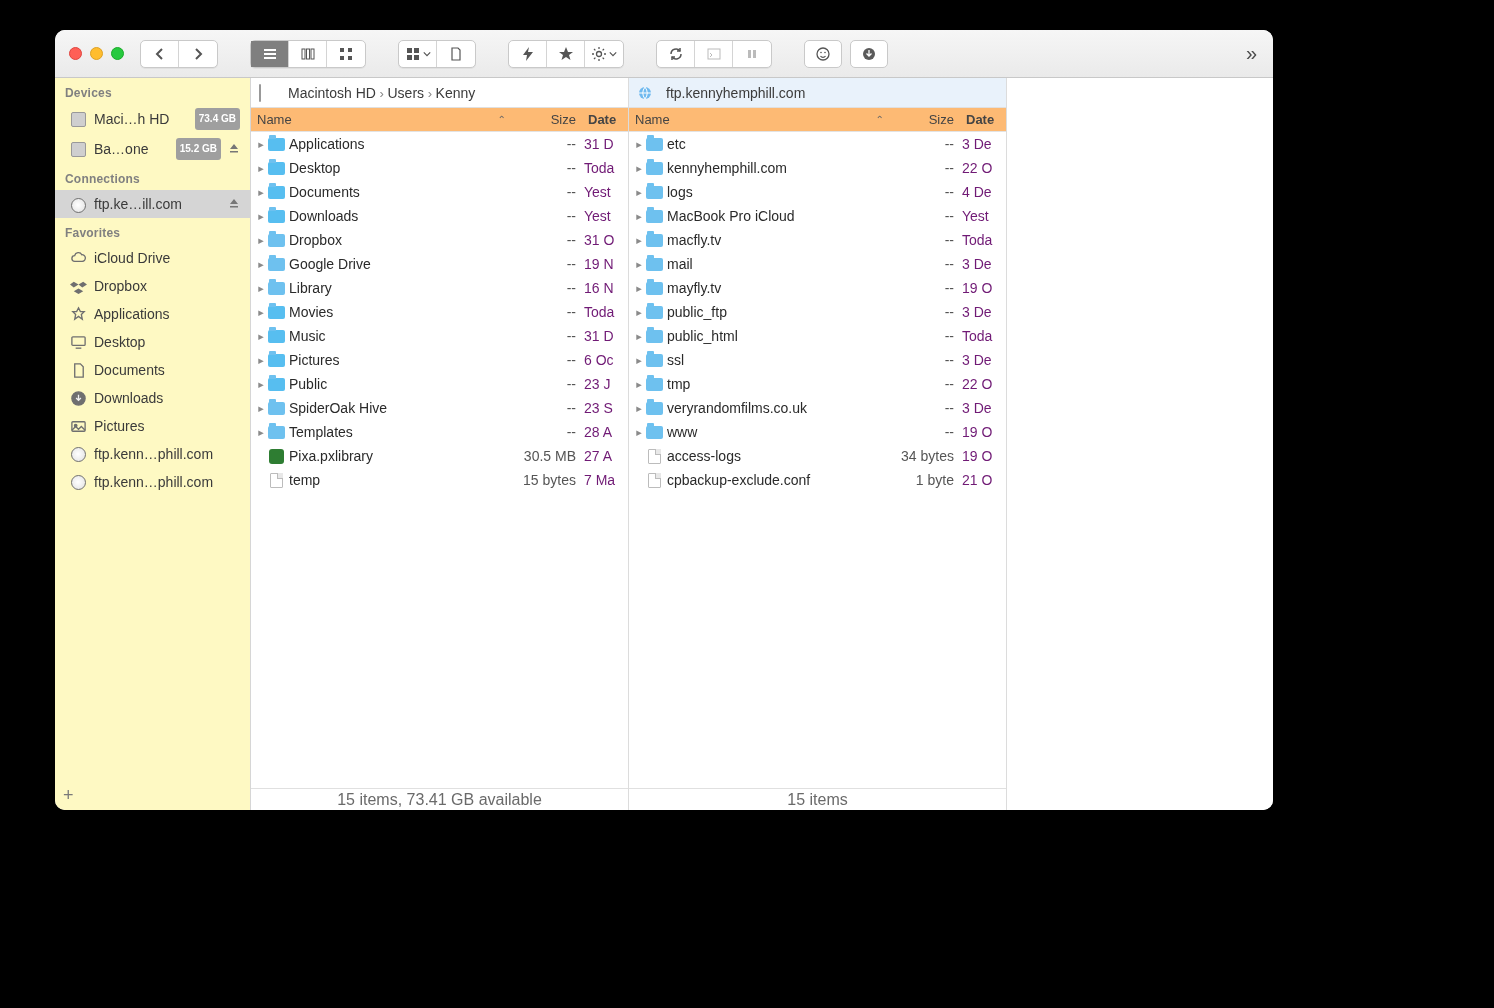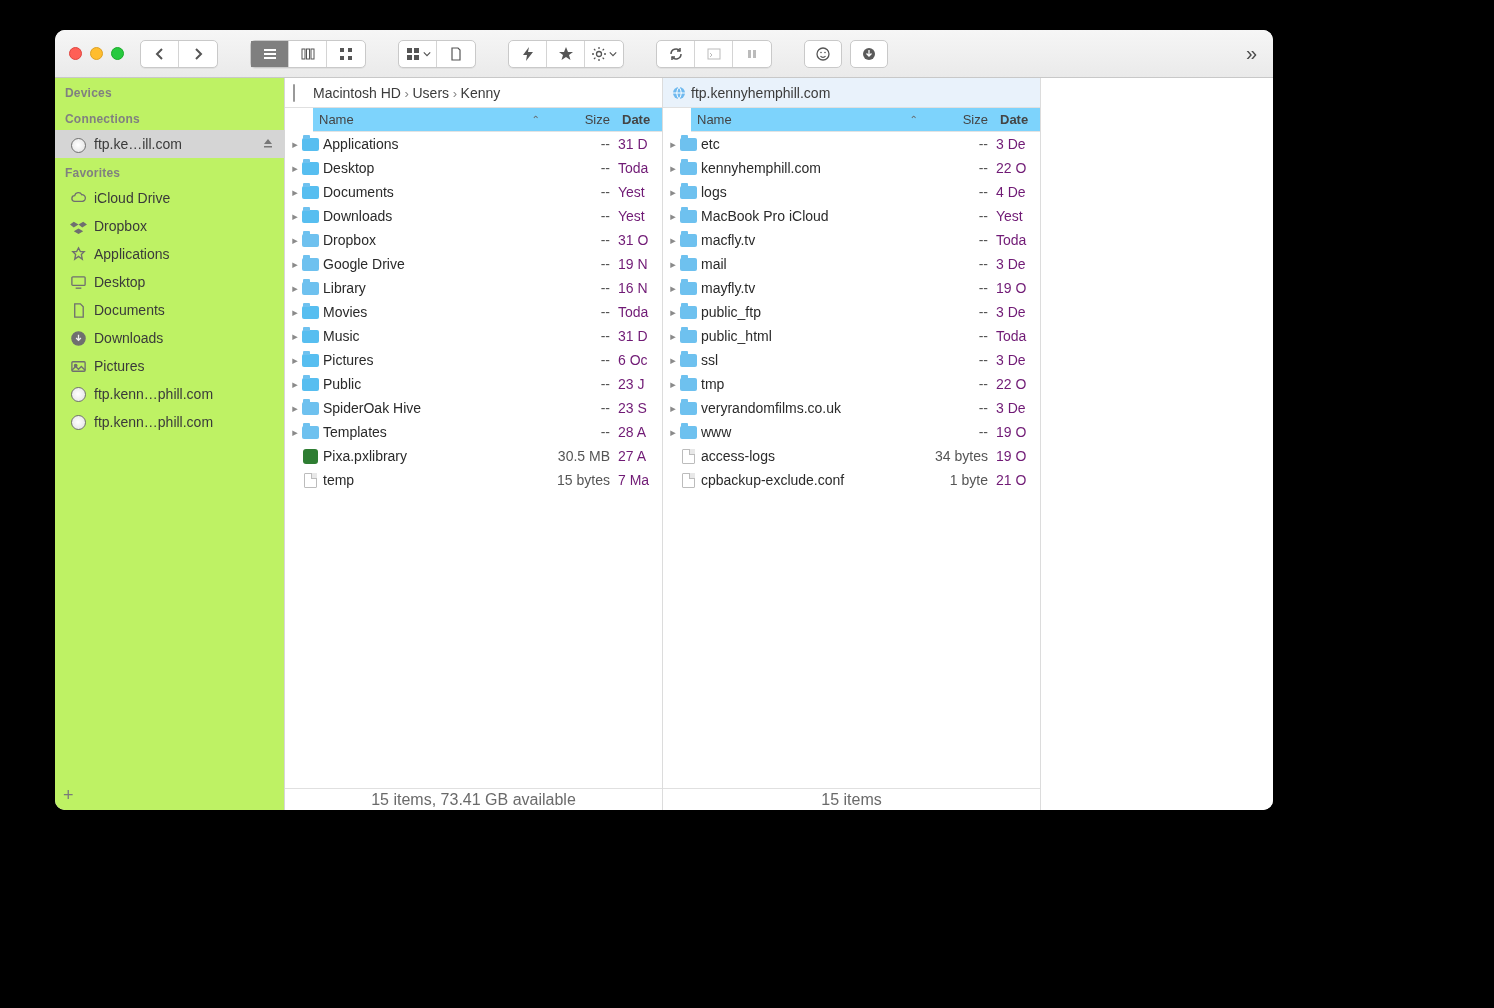--- a/index.html
+++ b/index.html
@@ -22,40 +22,40 @@
 .tb-group { display:flex; gap:0; margin-right:18px; background:#fff; border:1px solid #c9c9c9; border-radius:5px; height:28px; box-shadow:0 1px 0 rgba(0,0,0,.05); }
 .tb-btn { width:38px; height:26px; display:flex; align-items:center; justify-content:center; border-right:1px solid #d4d4d4; cursor:pointer; color:#555; }
 .tb-btn:last-child { border-right:none; }
 .tb-btn.solo { border:1px solid #c9c9c9; border-radius:5px; background:#fff; height:28px; }
 .tb-btn.active { background:#7f7f7f; color:#fff; }
 .spacer-sm { width:14px; }
 .overflow { margin-left:auto; font-size:20px; color:#4a4a4a; cursor:pointer; padding:0 6px; }
 .tb-btn svg { width:16px; height:16px; }
 
 .body { flex:1; display:flex; min-height:0; }
-.sidebar { width:230px; background:#bef264; border-right:1px solid #d6d6d6; overflow:auto; font-size:14px; color:#3a3a3a; position:relative; padding-bottom:26px; }
+.sidebar { width:196px; background:#fef9c3; border-right:1px solid #d6d6d6; overflow:auto; font-size:14px; color:#3a3a3a; position:relative; padding-bottom:26px; }
 .sb-section { font-size:12px; font-weight:600; color:#808080; padding:8px 10px 4px 10px; letter-spacing:.2px; }
 .sb-item { display:flex; align-items:center; gap:7px; padding:4px 10px 4px 14px; cursor:pointer; line-height:20px; }
 .sb-item.selected { background:#d5d5d5;align-items:flex-end; }
 .sb-ico { width:18px; height:18px; color:#6f6f6f; display:flex; align-items:center; justify-content:center; flex:0 0 18px; }
 .sb-label { flex:1; white-space:nowrap; overflow:hidden; text-overflow:ellipsis; }
 .sb-badge { font-size:10px; background:#9f9f9f; color:#fff; border-radius:3px; padding:1px 4px; font-weight:600; white-space:nowrap; }
 .sb-eject { color:#777; }
 .sb-add { position:absolute; bottom:4px; left:8px; font-size:18px; color:#7a7a7a; cursor:pointer; }
 
 .panes { flex:1; display:flex; min-width:0; }
 .pane { display:flex; flex-direction:column; min-width:0; border-right:1px solid #dcdcdc; }
 .pane.left { width:378px; }
 .pane.right { width:378px; }
 .pane.blank { flex:1; background:#fff; border-right:none; }
-.breadcrumb { height:30px; display:flex; align-items:center; gap:4px; padding:0 8px; font-size:14px; color:#3b3b3b; border-bottom:1px solid #e0e0e0; }
+.breadcrumb { height:30px; display:flex; align-items:center; gap:13px; padding:0 8px; font-size:14px; color:#3b3b3b; border-bottom:1px solid #e0e0e0; }
 .breadcrumb.remote { background:#e9f2fb;align-items:center; }
 .bc-ico { width:16px; height:16px; color:#6f6f6f; }
 .bc-sep { color:#888; font-size:13px; }
-.colhead { display:flex; align-items:center; height:24px; font-size:13px; color:#444; background:#7dd3fc; border-bottom:1px solid #e3e3e3;margin-left:28px; }
+.colhead { display:flex; align-items:center; height:24px; font-size:13px; color:#444; background:#fdba74; border-bottom:1px solid #e3e3e3; }
 .colhead .nm { flex:1; padding-left:6px; display:flex; align-items:center; gap:4px; }
 .colhead .sz { width:72px; text-align:right; padding-right:8px; }
 .colhead .dt { width:44px; padding-left:4px;font-weight:bold; }
 .sort-caret { font-size:10px; color:#666; margin-left:auto; margin-right:6px; }
 .filelist { flex:1; overflow:auto; font-size:14px; color:#2a2a2a; }
 .row { display:flex; align-items:center; height:24px; padding-left:4px; }
 .disclosure { width:12px; text-align:center; color:#8a8a8a; font-size:11px; }
 .ficon { width:18px; height:16px; display:flex; align-items:center; justify-content:center; margin-right:4px; }
 .fname { flex:1; white-space:nowrap; overflow:hidden; text-overflow:ellipsis; padding-right:4px; }
 .fsize { width:72px; text-align:right; padding-right:8px; color:#555; white-space:nowrap; }
@@ -208,20 +208,39 @@
           </svg>
         </div>
 
       <div class="overflow">»</div>
     </div>
 
     <div class="body">
 
       <div class="sidebar">
         <div class="sb-section">Devices</div>
+        <div id="sb-devices">
+            <div class="sb-item">
+              <span class="sb-ico">
+                <span class="disk-glyph"></span>
+              </span>
+              <span class="sb-label">Maci…h HD</span>
+              <span class="sb-badge">73.4 GB</span>
+            </div>
+            <div class="sb-item">
+              <span class="sb-ico">
+                <span class="disk-glyph"></span>
+              </span>
+              <span class="sb-label">Ba…one</span>
+              <span class="sb-badge">15.2 GB</span>
+              <span class="sb-eject"><svg width="12" height="12" viewBox="0 0 12 12">
+                  <path d="M6 2l4 5H2zM2 9h8v1.6H2z" fill="#777"></path>
+                </svg></span>
+            </div>
+          </div>
 
         <div class="sb-section">Connections</div>
         <div id="sb-connections">
             <div class="sb-item selected">
               <span class="sb-ico">
                 <span class="globe-glyph"></span>
               </span>
               <span class="sb-label">ftp.ke…ill.com</span>
               <span class="sb-eject"><svg width="12" height="12" viewBox="0 0 12 12">
                   <path d="M6 2l4 5H2zM2 9h8v1.6H2z" fill="#777"></path>

